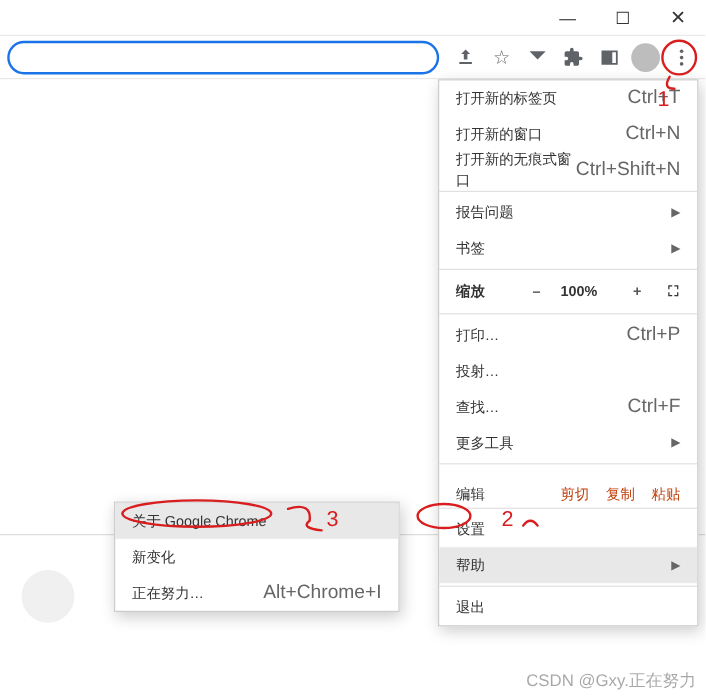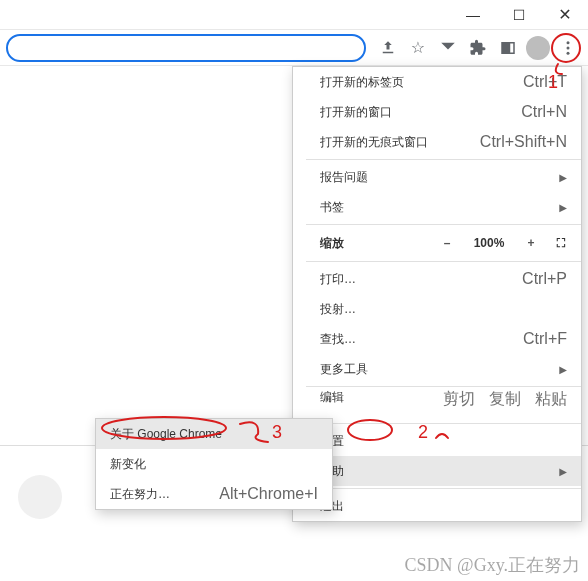--- a/index.html
+++ b/index.html
@@ -9,43 +9,43 @@
     .titlebar .btn { width: 46px; height: 30px; display: flex; align-items: center; justify-content: center; font-size: 14px; color: #333; }
     .titlebar .close { font-size: 16px; }
     
     .toolbar { height: 36px; display: flex; align-items: center; padding: 0 6px; gap: 2px; border-bottom: 1px solid #e8e8e8; }
     .address-bar { flex: 1; height: 28px; border: 2px solid #1a73e8; border-radius: 14px; margin-right: 6px; }
     .tool-icon { width: 28px; height: 28px; display: flex; align-items: center; justify-content: center; color: #5f6368; font-size: 16px; border-radius: 50%; }
     .tool-icon svg { width: 18px; height: 18px; fill: #5f6368; }
     .avatar { width: 24px; height: 24px; border-radius: 50%; background: #bdbdbd; }
     .kebab { position: relative; }
     
-    .main-menu { position: absolute; right: 6px; top: 66px; width: 290px; background: #fff; border: 1px solid #ccc; box-shadow: 2px 4px 12px rgba(0,0,0,0.2); font-size: 12px; color: #333; padding-left: 13px; }
+    .main-menu { position: absolute; right: 6px; top: 66px; width: 217px; background: #fff; border: 1px solid #ccc; box-shadow: 2px 4px 12px rgba(0,0,0,0.2); font-size: 12px; color: #333; }
     .menu-item { height: 30px; display: flex; align-items: center; justify-content: space-between; padding: 0 14px; }
     .menu-item:hover, .menu-item.hover { background: #e8e8e8; }
     .menu-sep { height: 1px; background: #e0e0e0; margin: 2px 0; }
     .menu-shortcut { color: #666; font-size: 16px; text-align: center; }
     .submenu-arrow { color: #666; font-size: 10px; }
     .zoom-row { height: 32px; display: flex; align-items: center; padding: 0 10px 0 14px; gap: 8px; font-weight: bold; }
     .zoom-row .lbl { flex: 1; }
     .zoom-row .zc { width: 24px; text-align: center; color: #555; cursor: pointer; }
-    .zoom-row .zv { width: 44px; text-align: center; }
+    .zoom-row .zv { width: 44px; }
     .zoom-row .full { width: 20px; text-align: center; }
-    .edit-row { height: 32px; display: flex; align-items: flex-start; padding: 0 14px; gap: 14px; }
+    .edit-row { height: 32px; display: flex; align-items: flex-end; padding: 0 14px; gap: 14px; }
     .edit-row .lbl { flex: 1; }
-    .edit-row .ed { font-size: 16px; color: #737373; }
+    .edit-row .ed { font-size: 12px; color: #c2410c; }
     
     .sub-menu { position: absolute; left: 95px; top: 418px; width: 238px; background: #fff; border: 1px solid #ccc; box-shadow: 2px 4px 12px rgba(0,0,0,0.2); font-size: 12px; color: #333; }
     
     .annot { position: absolute; pointer-events: none; }
     .annot svg { overflow: visible; }
     .annot-stroke { stroke: #d81e1e; stroke-width: 2; fill: none; stroke-linecap: round; }
     .annot-text { fill: #d81e1e; font-size: 18px; font-family: sans-serif; }
     
-    .watermark { position: absolute; right: 8px; bottom: 4px; font-size: 18px; color: rgba(0,0,0,0.35); font-family: Liberation Serif, serif; }
+    .watermark { position: absolute; right: 8px; bottom: 4px; font-size: 14px; color: rgba(0,0,0,0.35); font-family: Liberation Sans, sans-serif; }
     .bottom-shadow { position: absolute; left: 0; top: 445px; width: 100%; height: 1px; background: #ddd; }
     .blurry-circle { position: absolute; left: 18px; top: 475px; width: 44px; height: 44px; border-radius: 50%; background: #f0f0f0; }
   </style>
 </head>
 <body>
 
 <div class="titlebar">
   <div class="btn">—</div>
   <div class="btn">☐</div>
   <div class="btn close">✕</div>

